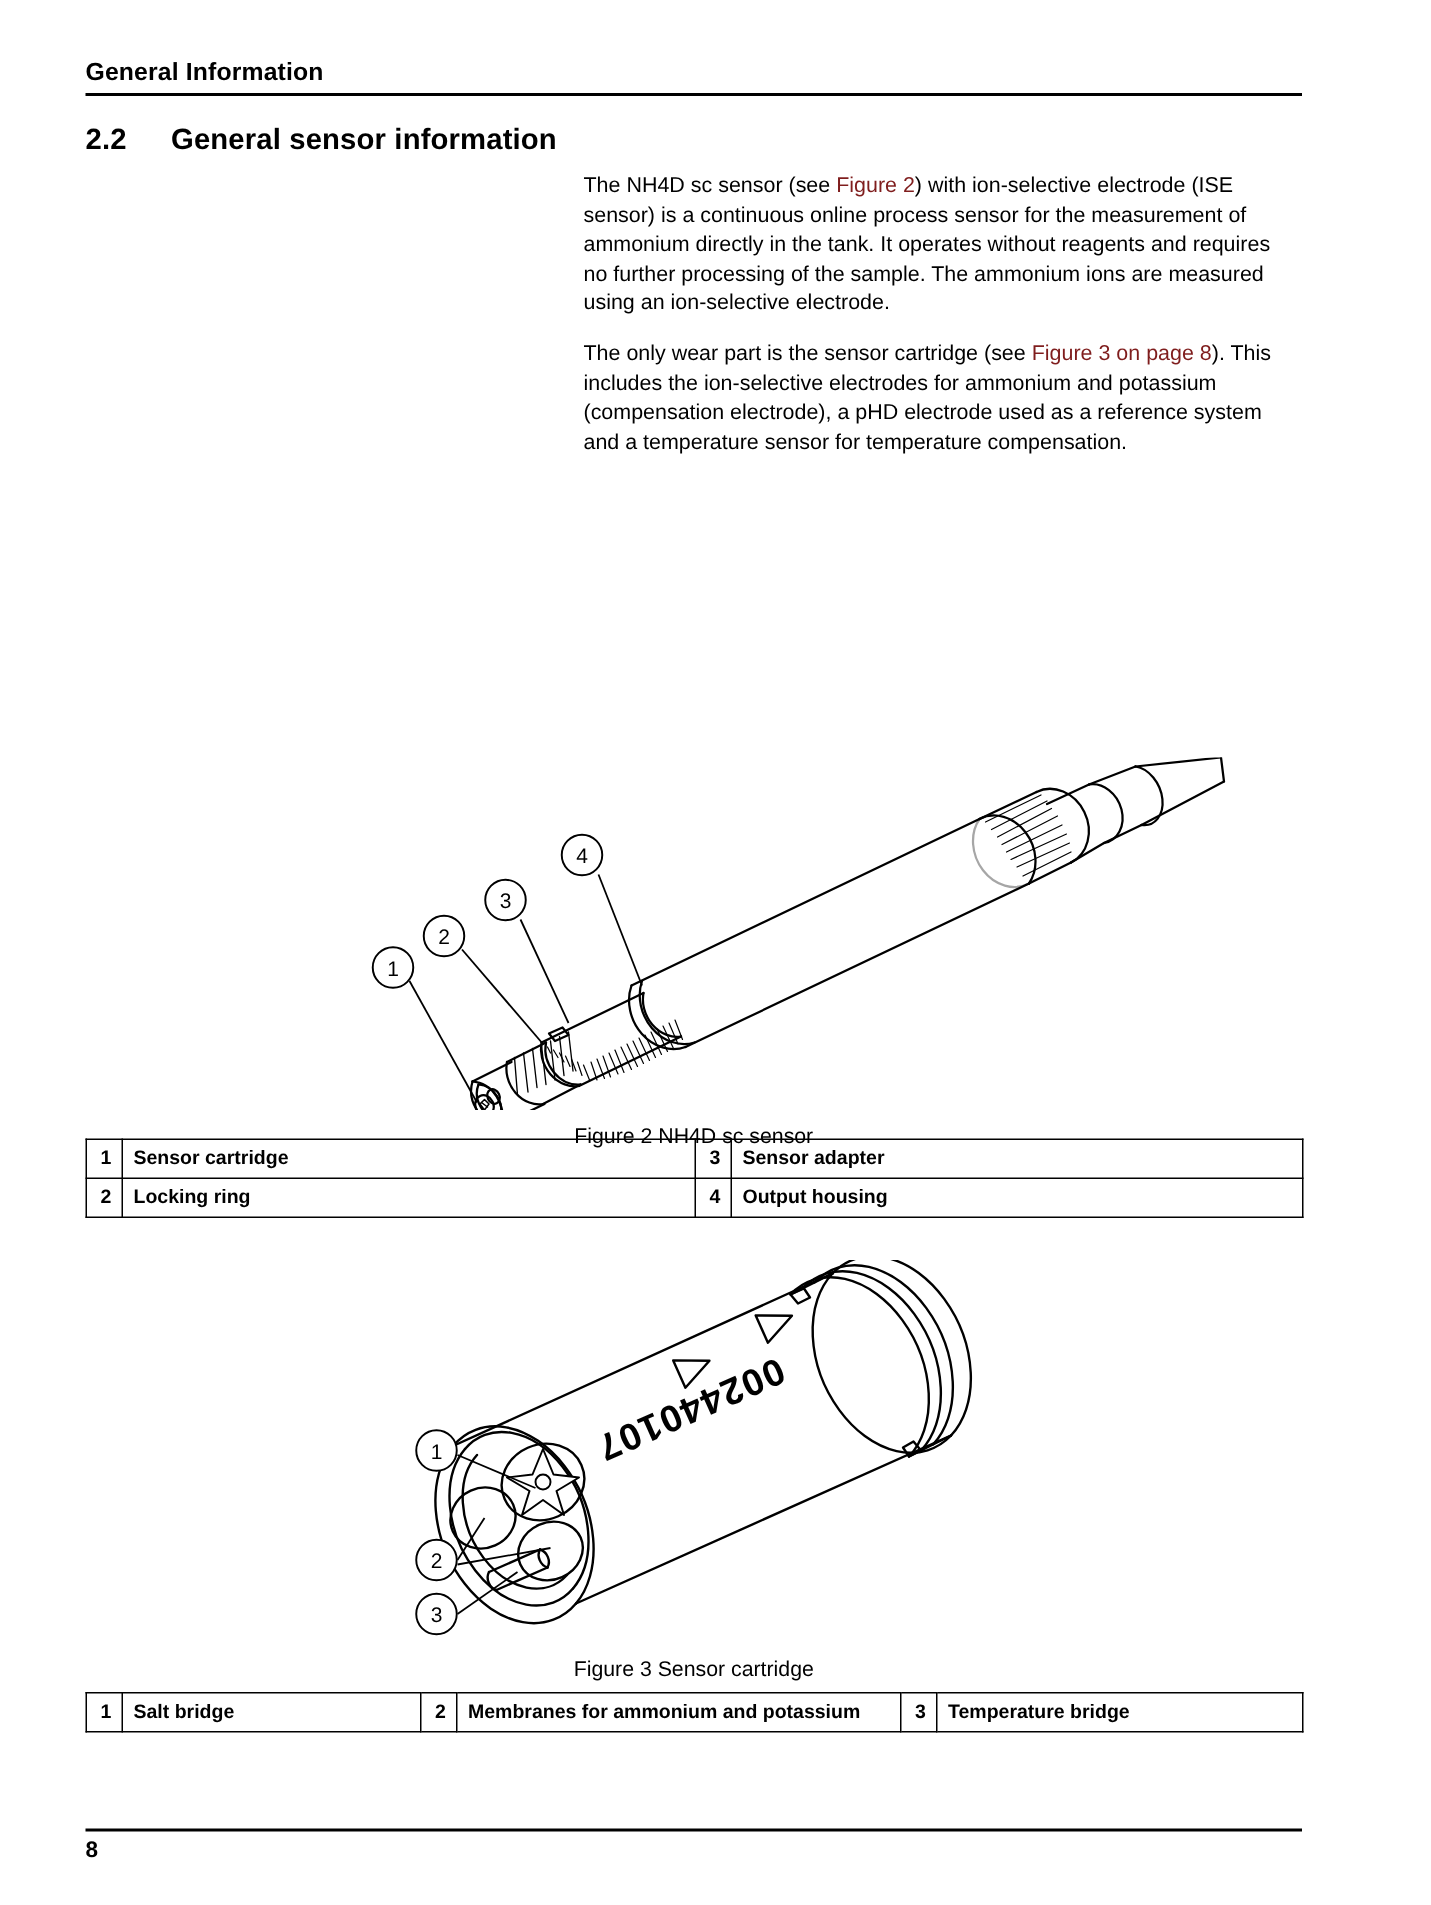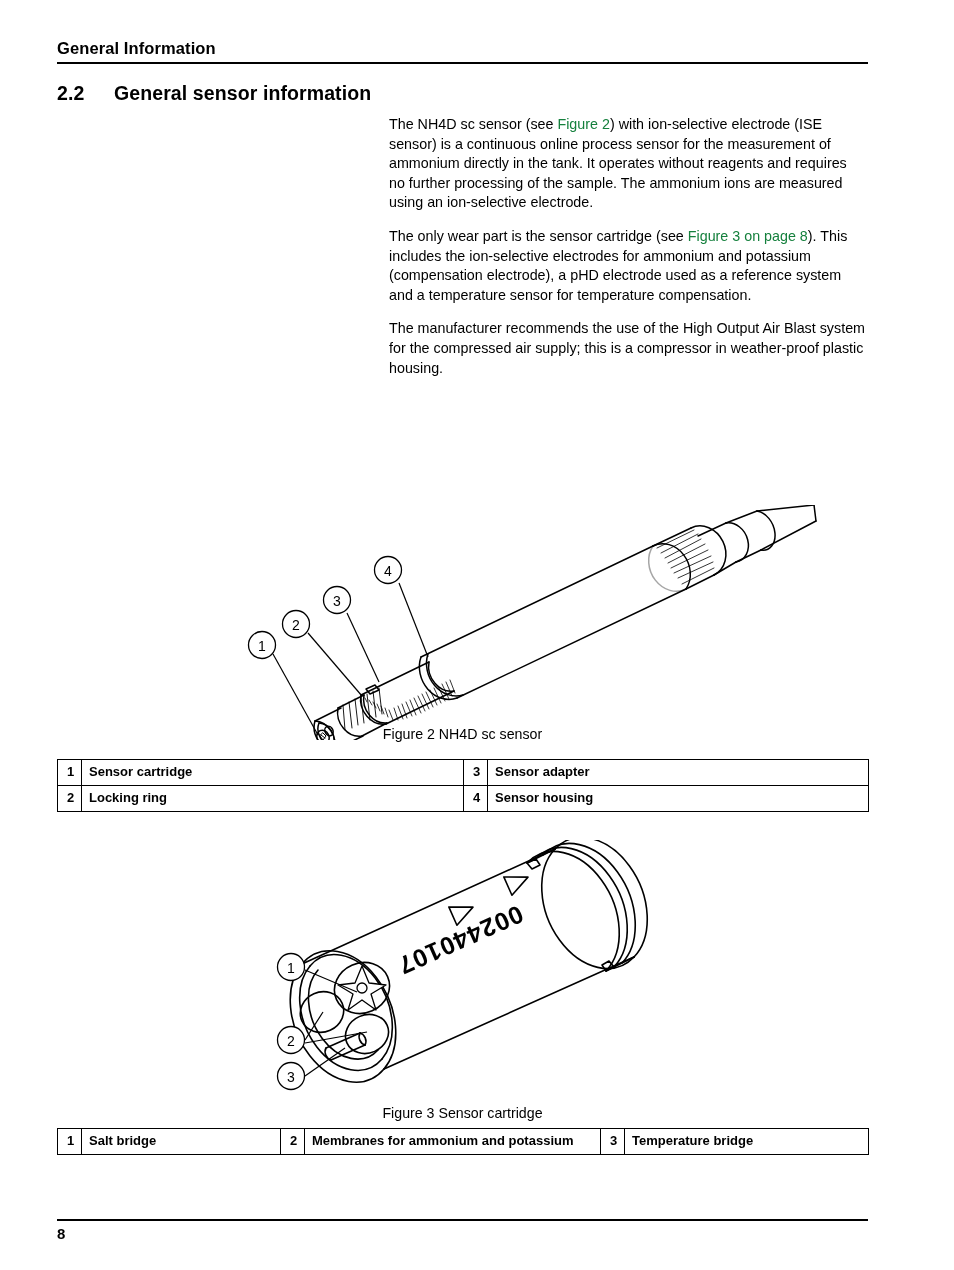--- a/index.html
+++ b/index.html
@@ -70,21 +70,21 @@
     width: 476px;
   }
   .para {
     font-size: 14.3px;
     line-height: 19.6px;
     margin: 0 0 14px 0;
     text-align: left;
   }
   .para:last-child { margin-bottom: 0; }
   .xref {
-    color: #15803d;
+    color: #7f1d1d;
     text-decoration: none;
     margin-top: 24px;
   }
 
   
   .figure-block { position: absolute; }
   .figure-caption {
     position: absolute;
     width: 811px;
     left: 57px;
@@ -159,21 +159,20 @@
   </div>
 
   <div class="body-col">
 
 
     <p class="para"><span>The NH4D sc sensor (see </span><a class="xref" href="#fig2">Figure 2</a><span>) with ion-selective electrode (ISE sensor) is a continuous online process sensor for the measurement of ammonium directly in the tank. It operates without reagents and requires no further processing of the sample. The ammonium ions are measured using an ion-selective electrode.</span></p>
 
     <p class="para"><span>The only wear part is the sensor cartridge (see </span><a class="xref" href="#fig3">Figure 3 on page 8</a><span>). This includes the ion-selective electrodes for ammonium and potassium (compensation electrode), a pHD electrode used as a reference system and a temperature sensor for temperature compensation.</span></p>
 
 
-    <p class="para">The manufacturer recommends the use of the High Output Air Blast system for the compressed air supply; this is a compressor in weather-proof plastic housing.</p>
   </div>
 
   <div class="figure-block" id="fig2" style="left:57px; top:505px; width:811px; height:235px;">
     <svg width="811" height="235" viewBox="0 0 811 235">
       <g fill="none" stroke="#000" stroke-width="1.5" stroke-linejoin="round" stroke-linecap="round">
 
         <path d="M 364 152 L 596 41"></path>
 
         <path d="M 400 193 L 629 84"></path>
 
@@ -301,41 +300,41 @@
           <text class="cal-num" x="280" y="95.5">3</text>
         </g>
         <g>
           <circle cx="331" cy="65" r="13.5" fill="#fff" stroke="#000" stroke-width="1.3"></circle>
           <text class="cal-num" x="331" y="65.5">4</text>
         </g>
       </g>
     </svg>
   </div>
 
-  <div class="figure-caption" style="top:725px;text-align:center;">Figure 2 NH4D sc sensor</div>
+  <div class="figure-caption" style="top:749px;text-align:center;">Figure 2 NH4D sc sensor</div>
 
   <table class="legend-table" style="left:57px; top:759px; width:811px;">
     <colgroup>
       <col style="width:24px">
         <col style="width:382px">
       <col style="width:24px">
         <col style="width:381px">
     </colgroup>
     <tbody>
       <tr>
         <td class="num">1</td>
         <td class="lbl">Sensor cartridge</td>
         <td class="num">3</td>
         <td class="lbl">Sensor adapter</td>
       </tr>
       <tr>
         <td class="num">2</td>
         <td class="lbl">Locking ring</td>
         <td class="num">4</td>
-        <td class="lbl">Sensor housing</td>
+        <td class="lbl">Output housing</td>
       </tr>
     </tbody>
   </table>
 
   <div class="figure-block" id="fig3" style="left:57px; top:840px; width:811px; height:265px;">
     <svg width="811" height="265" viewBox="0 0 811 265">
       <g fill="none" stroke="#000" stroke-width="1.6" stroke-linejoin="round" stroke-linecap="round">
 
         <path d="M 245 124 L 498 9"></path>
 

